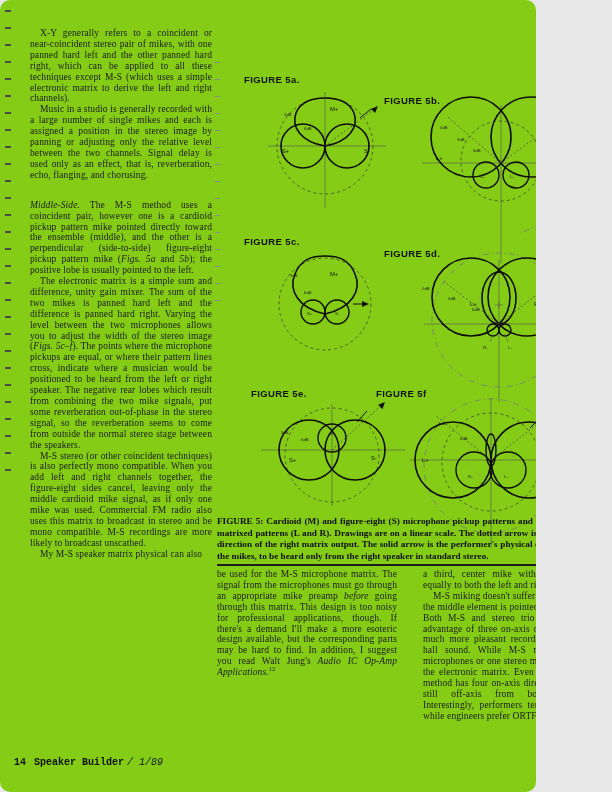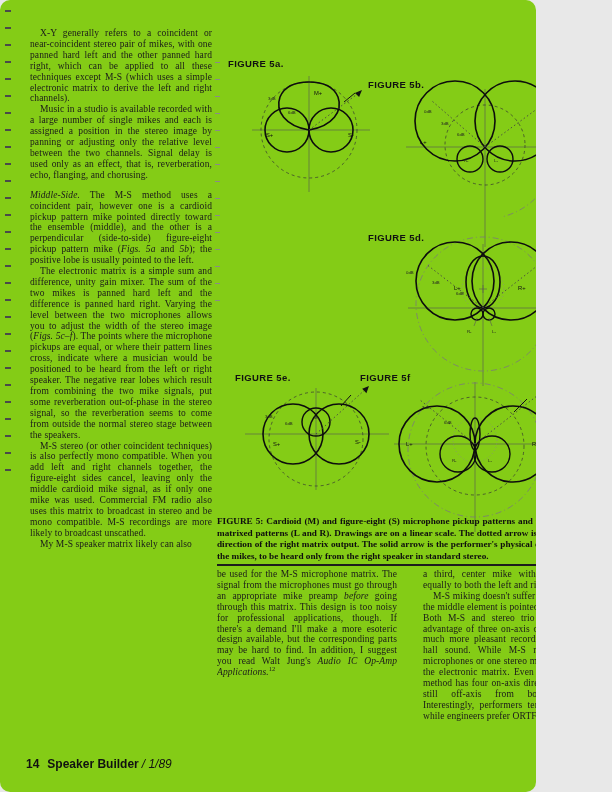--- a/index.html
+++ b/index.html
@@ -12,25 +12,25 @@
   .marks.mid{left:215px;top:62px;width:5px;height:252px;
     background:repeating-linear-gradient(to bottom,#8a8a8a 0 1.4px,transparent 1.4px 17px);}
   
   .col{position:absolute;text-align:justify;font-size:9.5px;line-height:10.9px;
        overflow:hidden;letter-spacing:0.1px;}
   .col1{left:30px;top:28px;width:182px;height:724px;}
   .col2{left:217px;top:569px;width:180px;height:192px;}
   .col3{left:423px;top:569px;width:188px;height:192px;}
   .para{margin:0;}
   .para.ind{text-indent:10px;}
-  .para.gap{margin-top:9px;}
+  .para.gap{margin-top:19px;}
   .it{font-style:italic;}
   sup{font-size:6.5px;line-height:0;}
   
-  .fig{position:absolute;margin:0;}
+  .fig{position:absolute;margin:16px;}
   .fig-label{position:absolute;left:6px;top:0;font-family:"Liberation Sans",sans-serif;
              font-weight:bold;font-size:9.5px;letter-spacing:0.4px;color:#111;}
   .fig svg{position:absolute;left:0;top:10px;overflow:visible;}
   #fig5a{left:222px;top:58px;width:180px;height:166px;}
   #fig5b{left:362px;top:79px;width:232px;height:200px;}
   #fig5c{left:222px;top:220px;width:180px;height:172px;}
   #fig5d{left:362px;top:232px;width:232px;height:176px;}
   #fig5e{left:229px;top:372px;width:180px;height:152px;}
   #fig5f{left:354px;top:372px;width:232px;height:180px;}
   
@@ -43,41 +43,41 @@
   .dotline{stroke:#444;stroke-width:0.9;stroke-dasharray:1.5 2.5;fill:none;}
   .solidline{stroke:#111;stroke-width:1;fill:none;}
   .ah{fill:#111;stroke:none;}
   .lbl{font-family:"Liberation Sans",sans-serif;font-size:5.8px;fill:#111;}
   .tiny{font-family:"Liberation Sans",sans-serif;font-size:4.3px;fill:#222;}
   
   .caption{position:absolute;left:217px;top:516px;width:375px;margin:0;text-align:justify;
            font-family:Liberation Serif, serif;font-weight:bold;font-size:9.2px;
            line-height:11.6px;color:#0e0e0e;}
   .caption-rule{position:absolute;left:217px;top:564px;width:374px;height:2px;background:#1c1c1c;}
-  .footer{position:absolute;left:26px;top:757px;font-family:Liberation Sans, sans-serif;
-          font-size:12px;color:#111;}
+  .footer{position:absolute;left:14px;top:757px;font-family:Liberation Mono, monospace;
+          font-size:10px;color:#111;}
   .footer .pg{font-weight:bold;margin-right:8px;}
   .footer .mag{font-weight:bold;}
   .footer .iss{font-weight:normal;font-style:italic;margin-left:3px;}
 </style>
 </head>
 <body>
 
 <div class="page">
 
   <div class="marks left"></div>
   <div class="marks mid"></div>
 
   <div class="col col1">
       <p class="para ind"><span>X-Y generally refers to a coincident or near-coincident stereo pair of mikes, with one panned hard left and the other panned hard right, which can be applied to all these techniques except M-S (which uses a simple electronic matrix to derive the left and right channels).</span></p>
-      <p class="para ind"><span>Music in a studio is available recorded with a large number of single mikes and each is assigned a position in the stereo image by panning or adjusting only the relative level between the two channels. Signal delay is used only as an effect, that is, reverberation, echo, flanging, and chorusing.</span></p>
+      <p class="para ind"><span>Music in a studio is generally recorded with a large number of single mikes and each is assigned a position in the stereo image by panning or adjusting only the relative level between the two channels. Signal delay is used only as an effect, that is, reverberation, echo, flanging, and chorusing.</span></p>
       <p class="para gap"><span class="it">Middle-Side.</span><span> The M-S method uses a coincident pair, however one is a cardioid pickup pattern mike pointed directly toward the ensemble (middle), and the other is a perpendicular (side-to-side) figure-eight pickup pattern mike (</span><span class="it">Figs. 5a</span><span> and </span><span class="it">5b</span><span>); the positive lobe is usually pointed to the left.</span></p>
       <p class="para ind"><span>The electronic matrix is a simple sum and difference, unity gain mixer. The sum of the two mikes is panned hard left and the difference is panned hard right. Varying the level between the two microphones allows you to adjust the width of the stereo image (</span><span class="it">Figs. 5c–f</span><span>). The points where the microphone pickups are equal, or where their pattern lines cross, indicate where a musician would be positioned to be heard from the left or right speaker. The negative rear lobes which result from combining the two mike signals, put some reverberation out-of-phase in the stereo signal, so the reverberation seems to come from outside the normal stereo stage between the speakers.</span></p>
       <p class="para ind"><span>M-S stereo (or other coincident techniques) is also perfectly mono compatible. When you add left and right channels together, the figure-eight sides cancel, leaving only the middle cardioid mike signal, as if only one mike was used. Commercial FM radio also uses this matrix to broadcast in stereo and be mono compatible. M-S recordings are more likely to broadcast unscathed.</span></p>
-      <p class="para ind"><span>My M-S speaker matrix likely can also</span></p>
+      <p class="para ind"><span>My M-S speaker matrix physical can also</span></p>
     </div>
 
   <figure class="fig" id="fig5a">
     <div class="fig-label">FIGURE 5a.</div>
     <svg width="180" height="150" viewBox="0 0 180 150">
       <line class="axis" x1="30" y1="62" x2="148" y2="62"></line>
       <line class="axis" x1="87" y1="8" x2="87" y2="124"></line>
       <circle class="dash" cx="87" cy="62" r="48"></circle>
       <path class="lobe" d="M87,62 C63,58 53,43 58,29 C63,17 74,14 87,14 C100,14 111,17 116,29 C121,43 111,58 87,62 Z"></path>
       <circle class="lobe" cx="65" cy="62" r="22"></circle>
@@ -110,20 +110,36 @@
       <text class="lbl" x="58" y="55">L+</text>
       <text class="lbl" x="182" y="55">R+</text>
       <text class="tiny" x="62" y="24">0dB</text>
       <text class="tiny" x="79" y="36">3dB</text>
       <text class="tiny" x="95" y="47">6dB</text>
       <text class="tiny" x="102" y="73">R-</text>
       <text class="tiny" x="132" y="73">L-</text>
     </svg>
   </figure>
 
+  <figure class="fig" id="fig5c">
+    <div class="fig-label">FIGURE 5c.</div>
+    <svg width="180" height="160" viewBox="0 0 180 160">
+      <circle class="dash" cx="87" cy="58" r="46"></circle>
+      <path class="lobe" d="M87,68 C60,62 50,44 57,28 C63,13 74,10 87,10 C100,10 111,13 117,28 C124,44 114,62 87,68 Z"></path>
+      <circle class="lobe2" cx="75" cy="66" r="12"></circle>
+      <circle class="lobe2" cx="99" cy="66" r="12"></circle>
+      <line class="solidline" x1="115" y1="58" x2="128" y2="58"></line>
+      <polygon class="ah" points="131,58 124,55 124,61"></polygon>
+      <text class="lbl" x="92" y="30">M+</text>
+      <text class="tiny" x="69" y="69">S+</text>
+      <text class="tiny" x="97" y="69">S-</text>
+      <text class="tiny" x="52" y="31">3dB</text>
+      <text class="tiny" x="66" y="48">6dB</text>
+    </svg>
+  </figure>
 
   <figure class="fig" id="fig5d">
     <div class="fig-label">FIGURE 5d.</div>
     <svg width="232" height="166" viewBox="0 0 232 166">
       <line class="axis" x1="46" y1="66" x2="204" y2="66"></line>
       <line class="axis" x1="121" y1="2" x2="121" y2="144"></line>
       <circle class="dashdot" cx="121" cy="62" r="67"></circle>
       <circle class="dotc" cx="121" cy="47" r="21"></circle>
       <path class="axis" d="M117,47 h8 M121,43 v8" fill="none"></path>
       <circle class="lobe" cx="93" cy="39" r="39"></circle>

